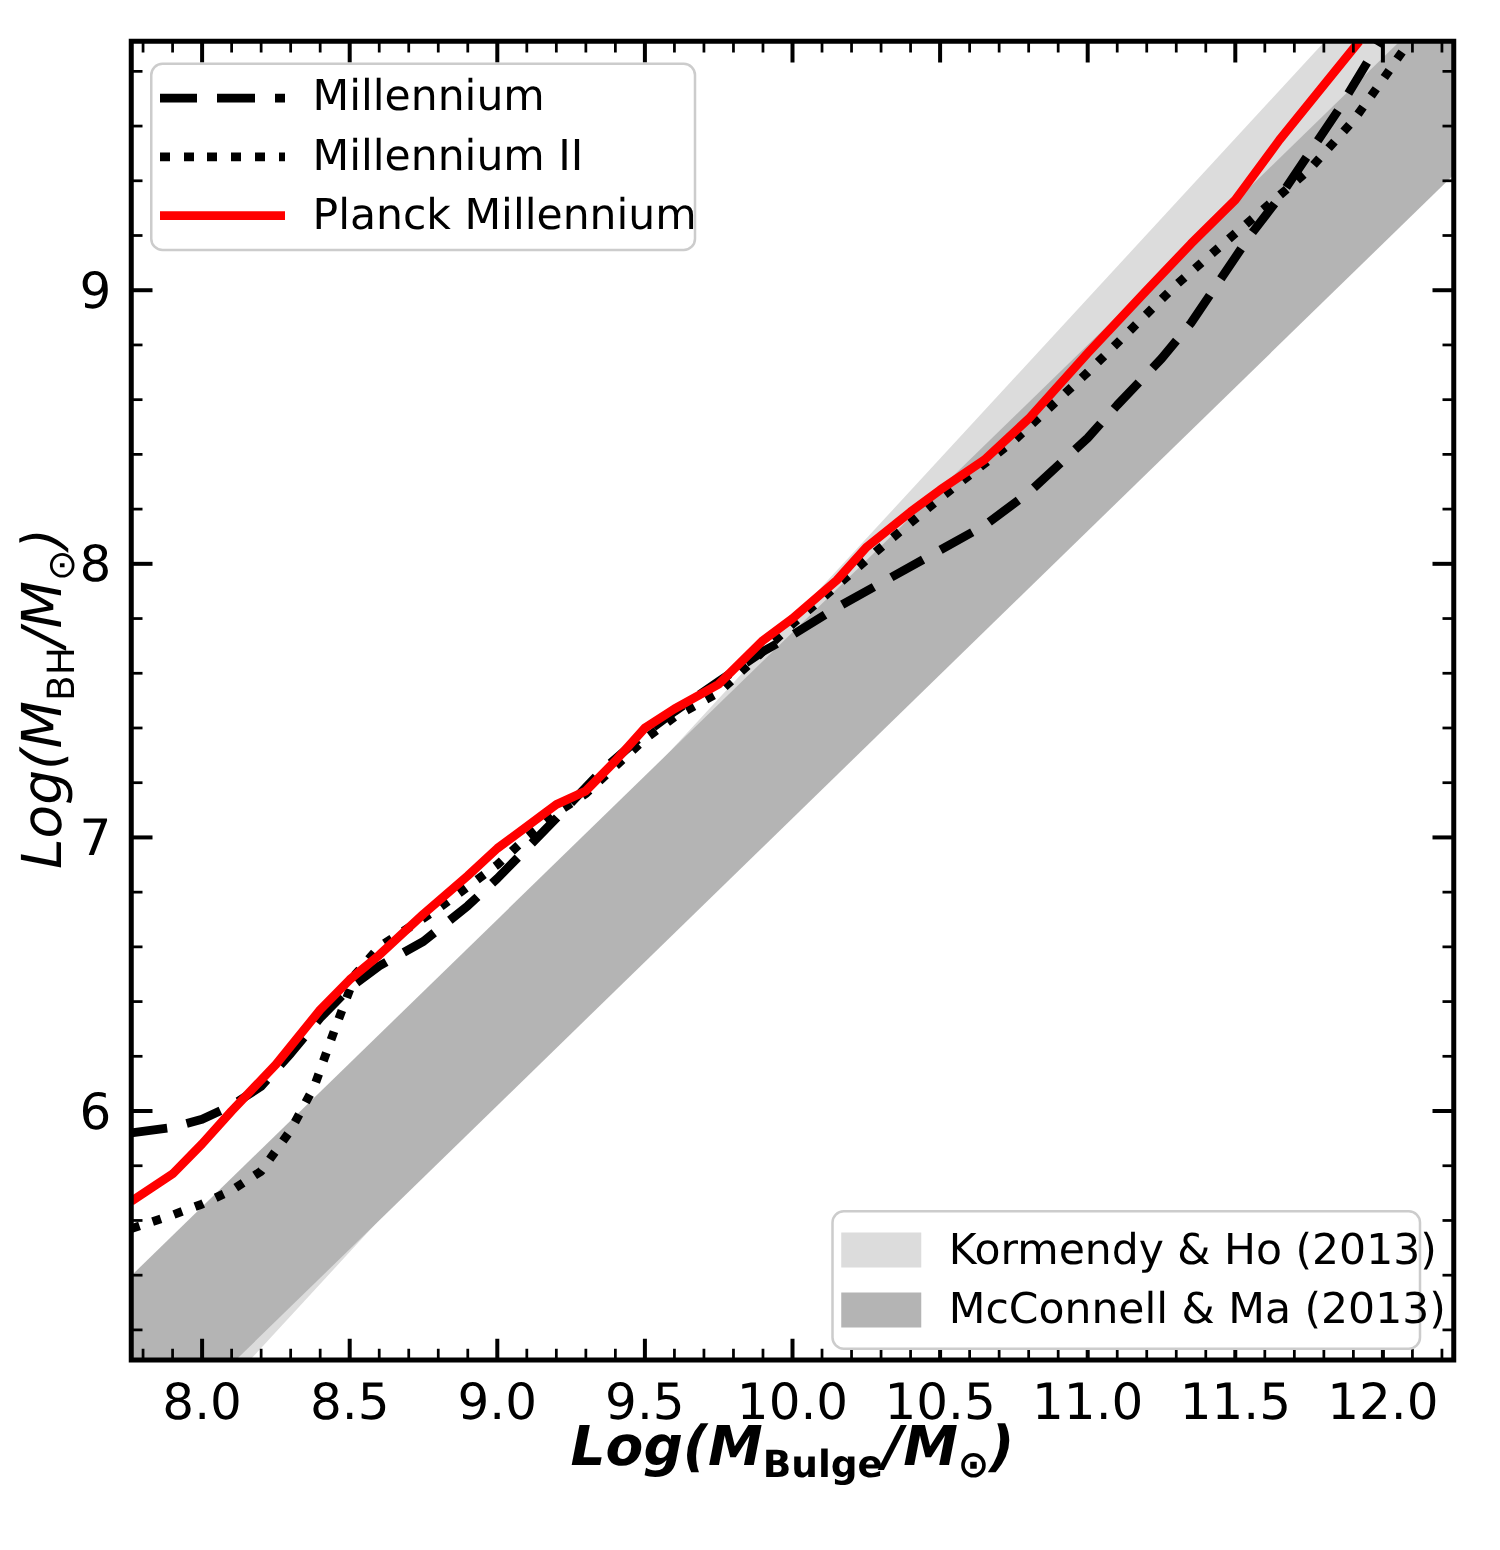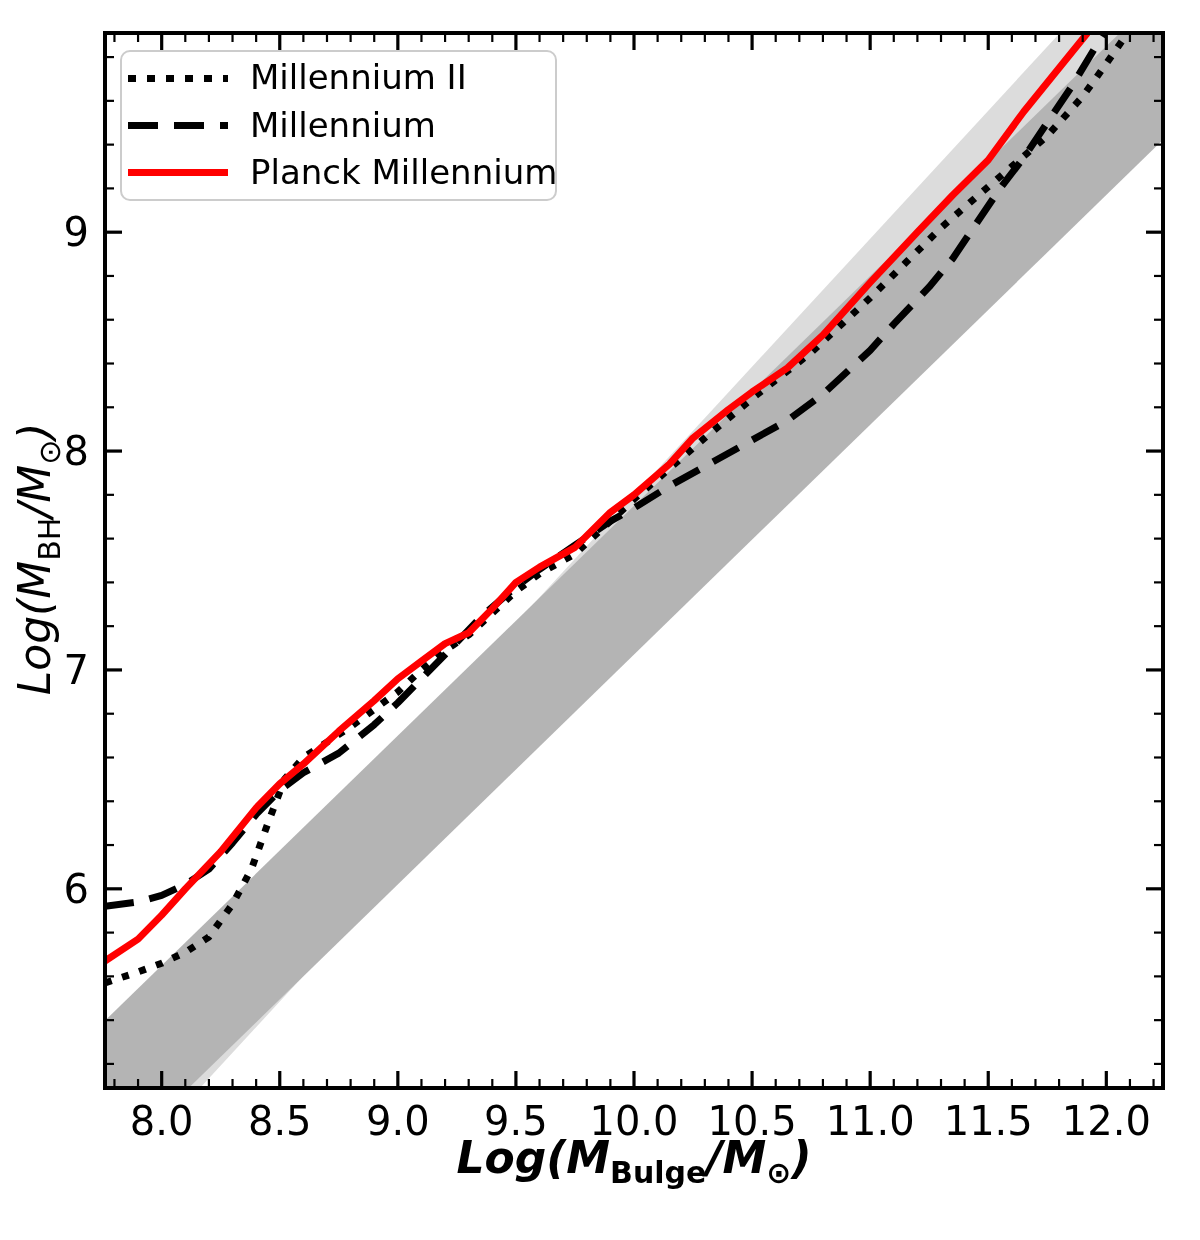--- a/index.html
+++ b/index.html
@@ -191,29 +191,39 @@
       <text x="988.2410714285713" y="1135" text-anchor="middle" font-size="40" fill="#000">11.5</text>
       <text x="1106.3214285714284" y="1135" text-anchor="middle" font-size="40" fill="#000">12.0</text>
       <text x="89" y="902.8195020746888" text-anchor="end" font-size="40" fill="#000">6</text>
       <text x="89" y="683.9398340248963" text-anchor="end" font-size="40" fill="#000">7</text>
       <text x="89" y="465.0601659751038" text-anchor="end" font-size="40" fill="#000">8</text>
       <text x="89" y="246.18049792531122" text-anchor="end" font-size="40" fill="#000">9</text>
     </svg>
 
   <div class="legend-box" id="legend-top" style="left:120px;top:50px;width:433px;height:147px;">
     <div class="legend-row">
+      <span class="sample sample-dash"></span>
+      <span class="legend-label">Millennium</span>
+    </div>
+    <div class="legend-row">
       <span class="sample sample-dot"></span>
       <span class="legend-label">Millennium II</span>
     </div>
     <div class="legend-row">
-      <span class="sample sample-dash"></span>
-      <span class="legend-label">Millennium</span>
-    </div>
-    <div class="legend-row">
       <span class="sample sample-solid"></span>
       <span class="legend-label">Planck Millennium</span>
     </div>
   </div>
 
+  <div class="legend-box" id="legend-bottom" style="left:665px;top:968px;width:468px;height:108px;">
+    <div class="legend-row">
+      <span class="sample sample-patch" style="background: rgb(220, 220, 220);"></span>
+      <span class="legend-label">Kormendy &amp; Ho (2013)</span>
+    </div>
+    <div class="legend-row">
+      <span class="sample sample-patch" style="background: rgb(180, 180, 180);"></span>
+      <span class="legend-label">McConnell &amp; Ma (2013)</span>
+    </div>
+  </div>
 
   <div class="axis-label" id="xlabel"><i>Log(M</i><sub>Bulge</sub><i>/M</i><sub>⊙</sub><i>)</i></div>
   <div class="axis-label" id="ylabel"><i>Log(M</i><sub>BH</sub><i>/M</i><sub>⊙</sub><i>)</i></div>
 </div>
 
 </body></html>

